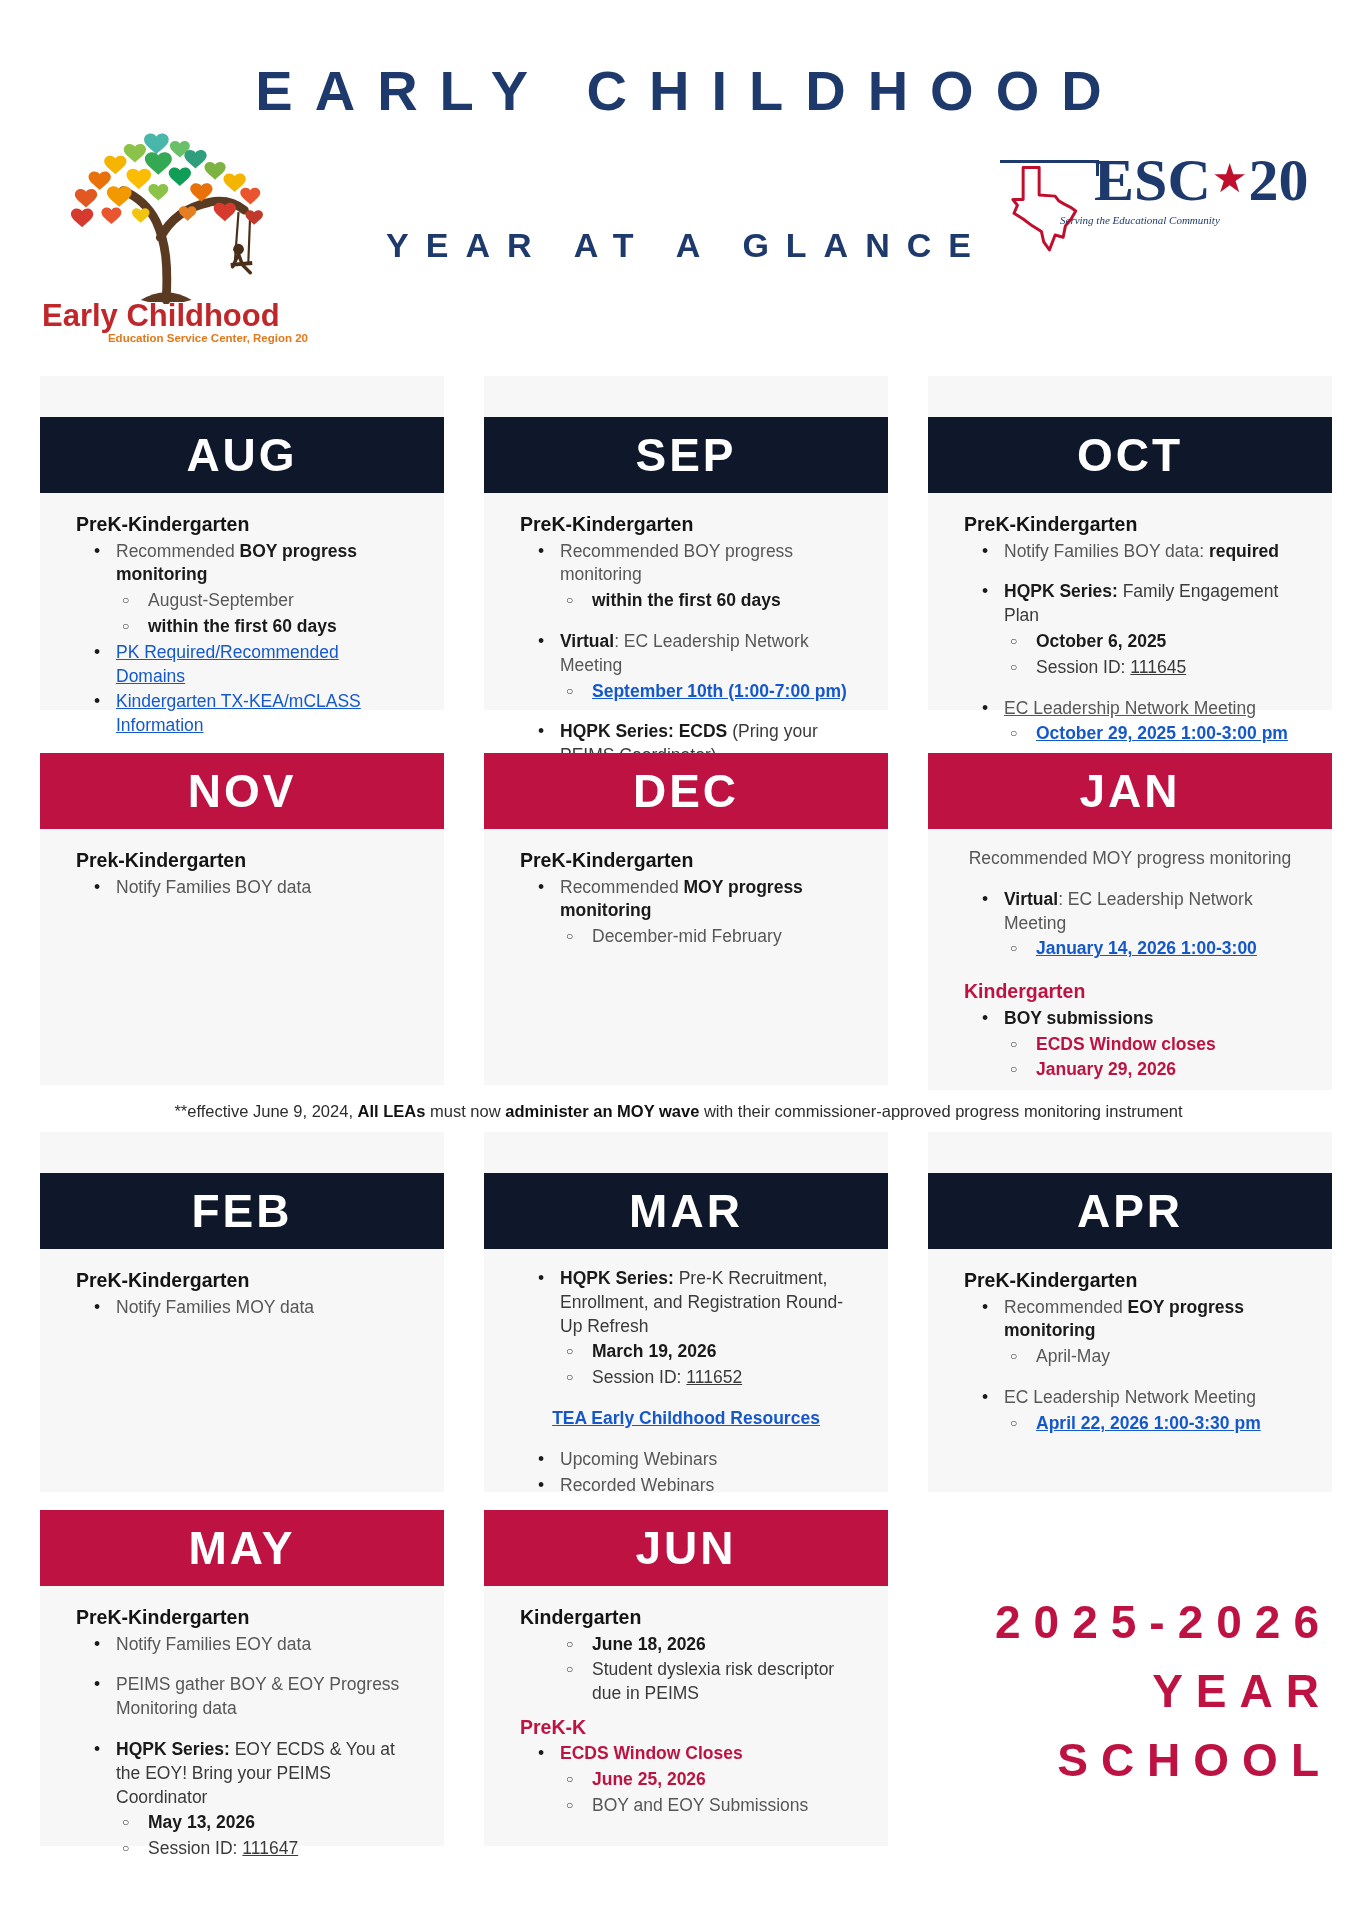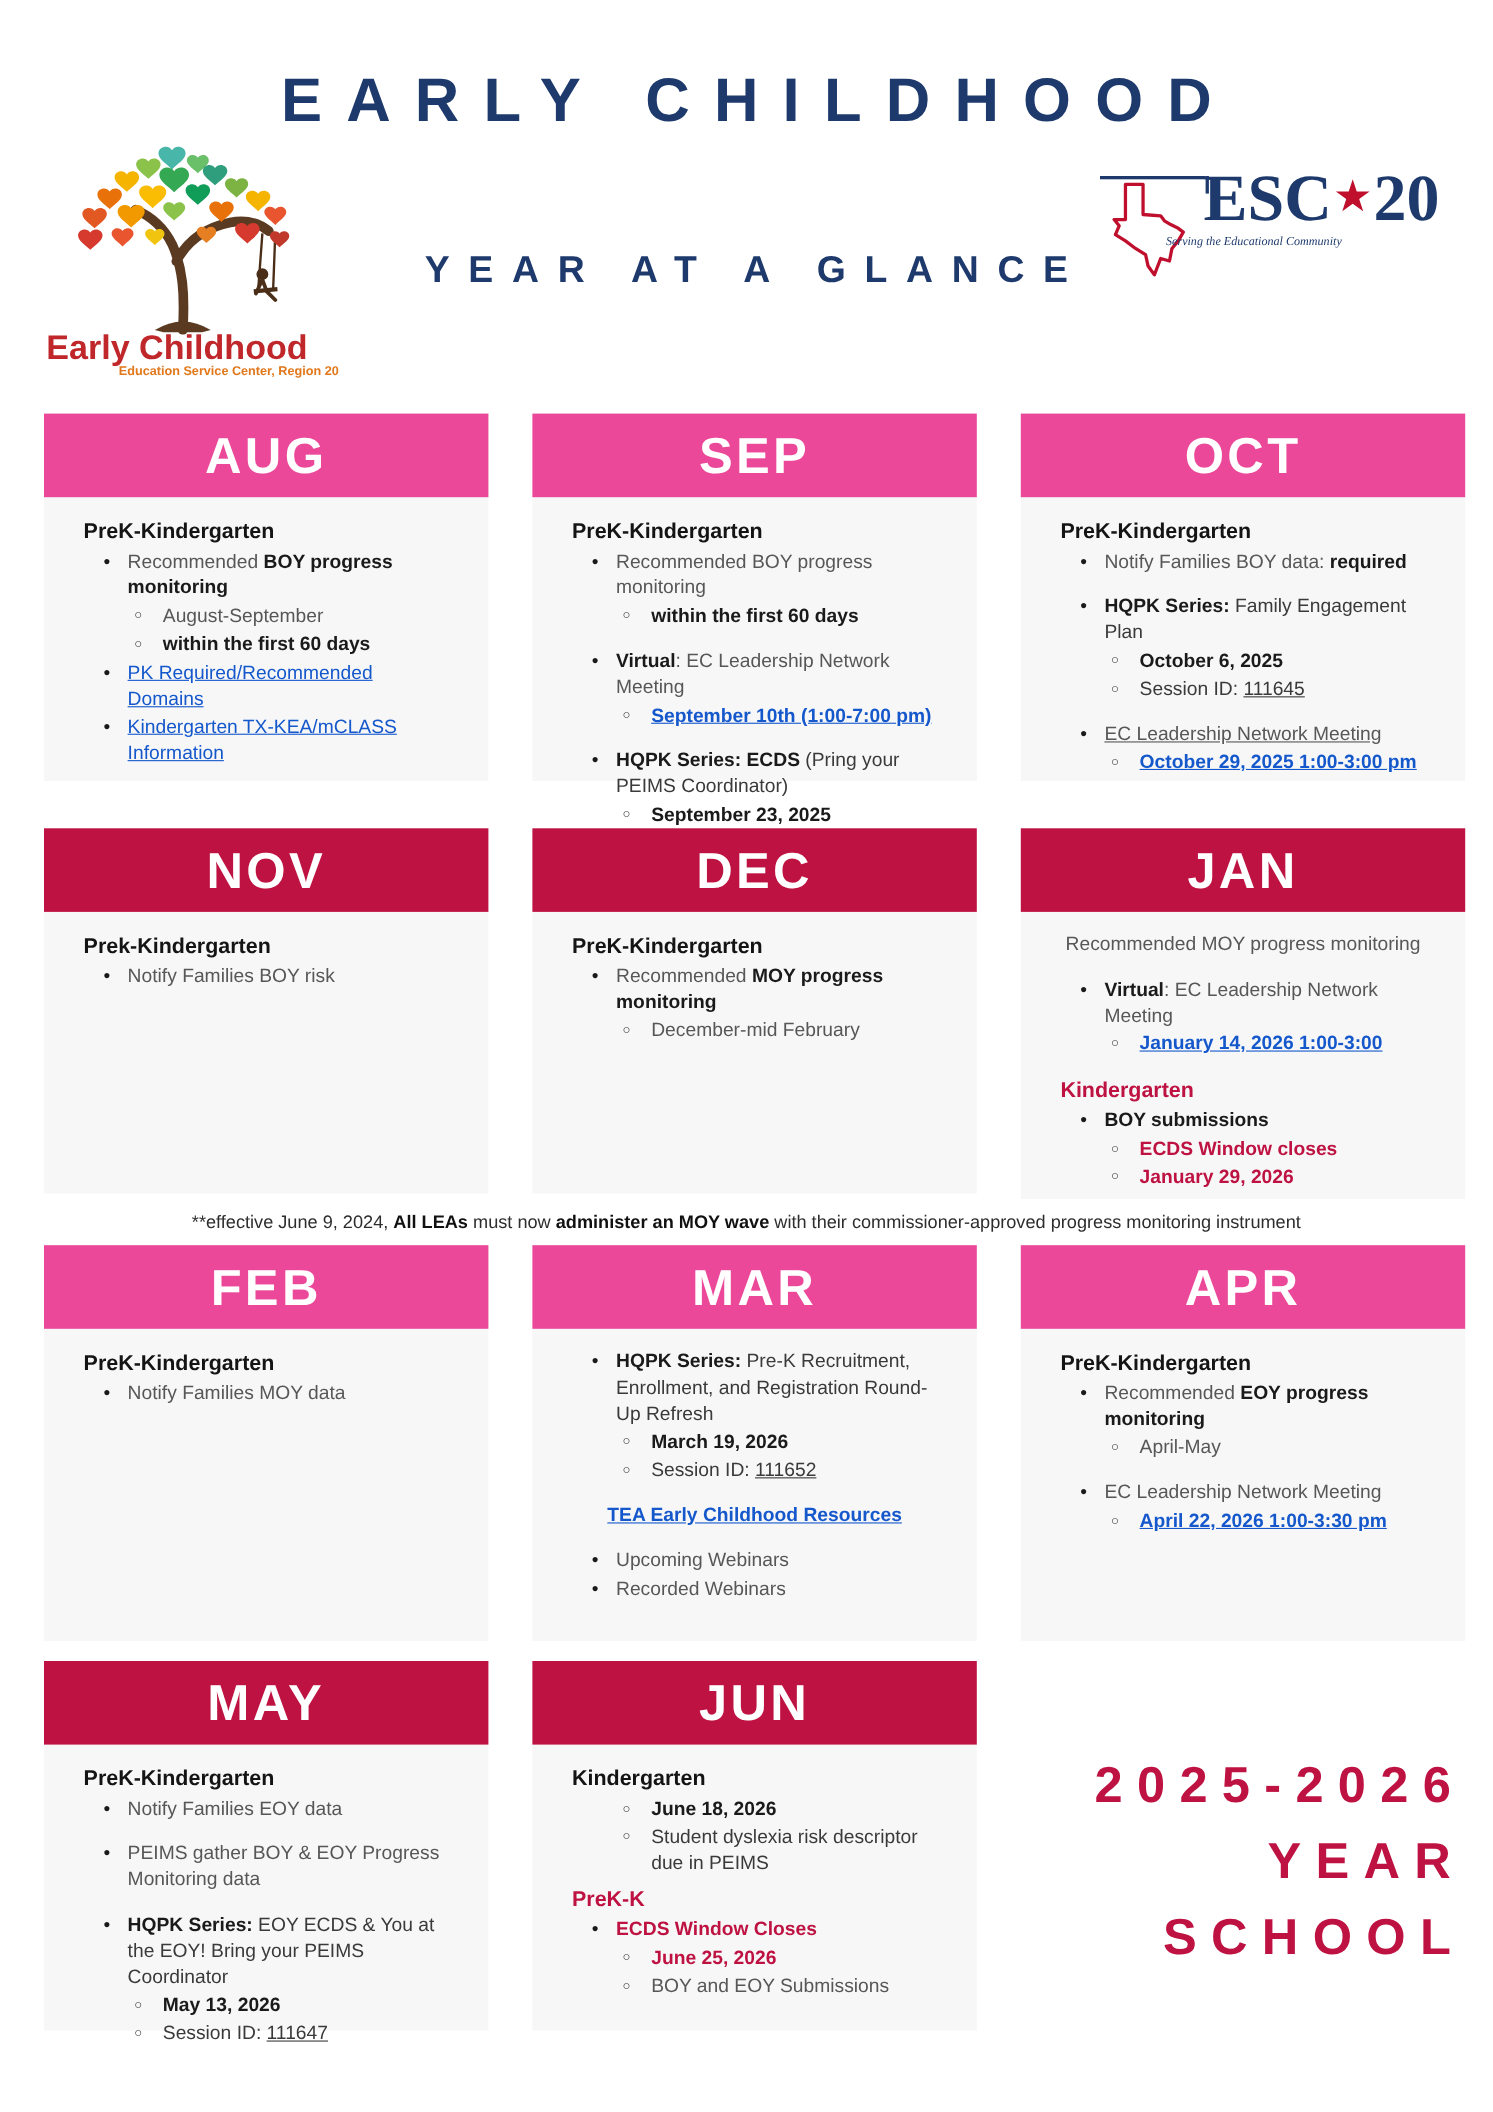--- a/index.html
+++ b/index.html
@@ -24,21 +24,21 @@
   .esc-text{position:absolute;left:96px;top:2px;font-family:"Liberation Serif",serif;
     font-weight:700;font-size:60px;color:#1e3a6d;line-height:1;white-space:nowrap;}
   .esc-star{color:#c00f2d;font-size:40px;position:relative;top:-8px;padding:0 1px;font-family:"DejaVu Sans",sans-serif;}
   .esc-tagline{position:absolute;left:62px;top:66px;width:286px;font-family:"Liberation Serif",serif;
     font-style:italic;font-size:11px;color:#1e3a6d;white-space:nowrap;}
 
   
   .card{position:absolute;background:#f7f7f7;}
   .card-header{height:76px;display:flex;align-items:center;justify-content:center;
     color:#ffffff;font-weight:800;font-size:46px;letter-spacing:3px;}
-  .theme-navy .card-header{background:#ec4899;}
+  .theme-navy .card-header{background:#0f172a;margin-top:41px;}
   .theme-red  .card-header{background:#be1342;}
   .card-body{padding:18px 16px 0 16px;}
 
   .card-aug{left:40px; top:376px; width:404px;height:334px;}
   .card-sep{left:484px;top:376px; width:404px;height:334px;}
   .card-oct{left:928px;top:376px; width:404px;height:334px;}
   .card-nov{left:40px; top:753px; width:404px;height:332px;}
   .card-dec{left:484px;top:753px; width:404px;height:332px;}
   .card-jan{left:928px;top:753px; width:404px;height:337px;}
   .card-feb{left:40px; top:1132px;width:404px;height:360px;}
@@ -160,21 +160,21 @@
           <div class="line kind-li2"><span class="seg b">October 6, 2025</span></div>
           <div class="line kind-li2"><span class="seg dark">Session ID: </span><span class="seg u dark">111645</span></div>
           <div class="line kind-li1 gap"><span class="seg u">EC Leadership Network  Meeting </span></div>
           <div class="line kind-li2"><a href="#" class="seg b link">October 29, 2025 1:00-3:00 pm</a></div>
         </div>
       </section>
       <section class="card card-nov theme-red">
         <header class="card-header">NOV</header>
         <div class="card-body">
           <div class="line kind-heading"><span class="seg">Prek-Kindergarten</span></div>
-          <div class="line kind-li1"><span class="seg">Notify Families BOY risk</span></div>
+          <div class="line kind-li1"><span class="seg">Notify Families BOY data</span></div>
         </div>
       </section>
       <section class="card card-dec theme-red">
         <header class="card-header">DEC</header>
         <div class="card-body">
           <div class="line kind-heading"><span class="seg">PreK-Kindergarten</span></div>
           <div class="line kind-li1"><span class="seg">Recommended </span><span class="seg b">MOY progress monitoring</span></div>
           <div class="line kind-li2"><span class="seg">December-mid February</span></div>
         </div>
       </section>

